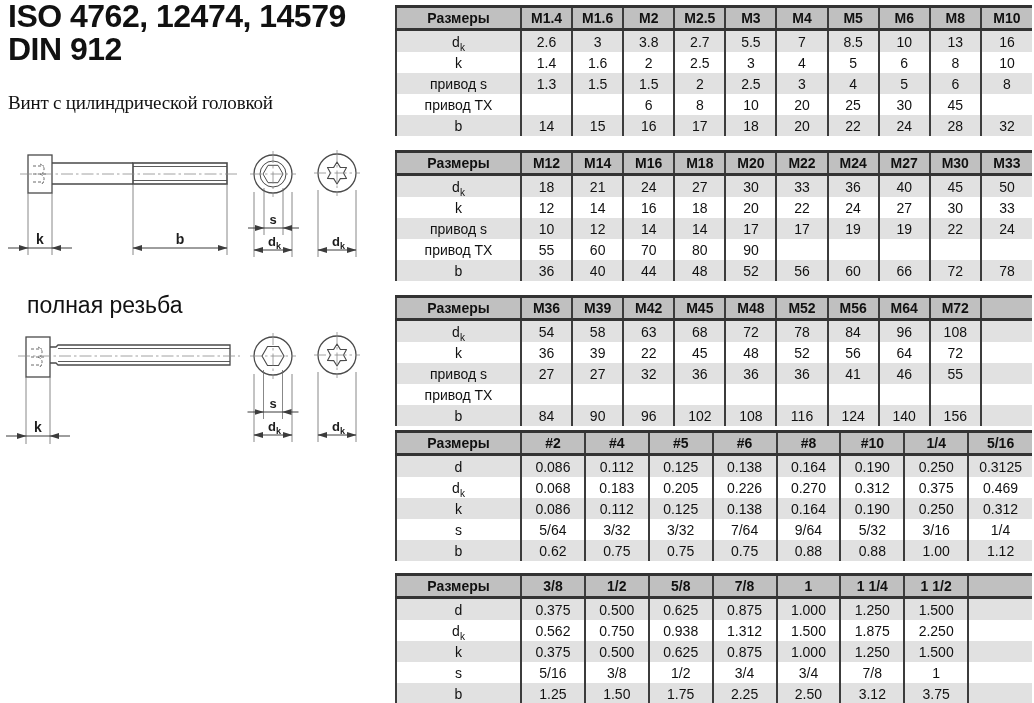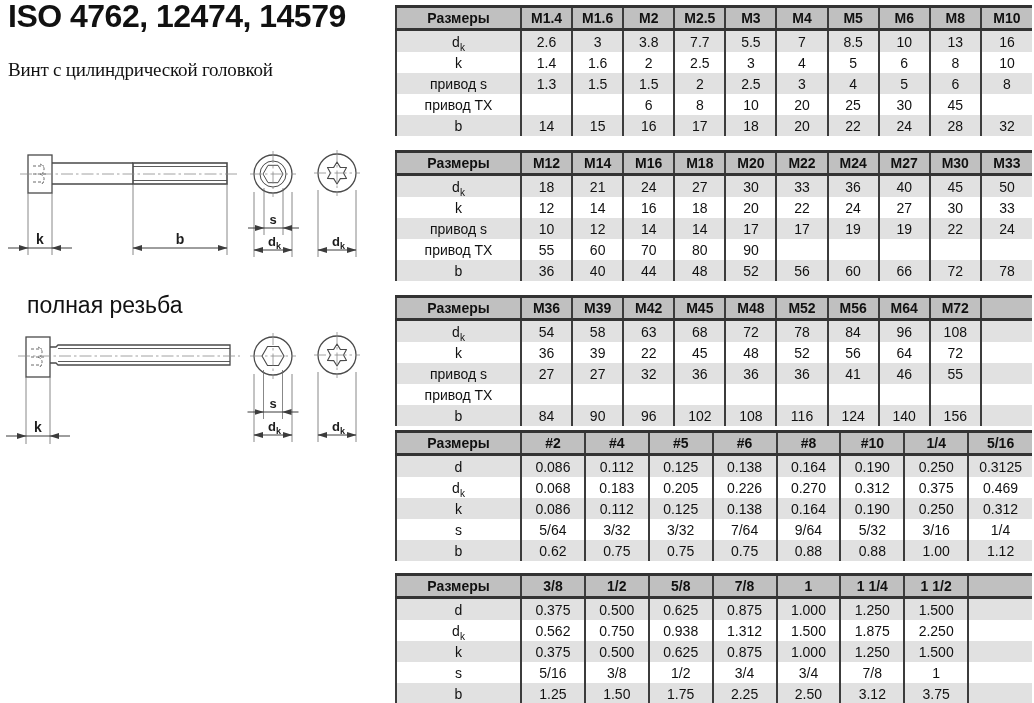--- a/index.html
+++ b/index.html
@@ -37,20 +37,21 @@
   }
   table.dim-table tbody tr:nth-child(odd) td{background:#e1e1e1;}
   table.dim-table tbody tr:nth-child(even) td{background:#ffffff;}
   table.dim-table sub{font-size:10px;line-height:0;}
 </style>
 </head>
 <body>
 
 <div class="title-block">
   <div class="title-line">ISO 4762, 12474, 14579</div>
+  <div class="title-line">DIN 912</div>
   <div class="subtitle">Винт с цилиндрической головкой</div>
 </div>
 
 <svg id="drawing1" class="drawing" width="390" height="125" viewBox="0 0 390 125">
   <defs>
     <marker id="ar1" markerWidth="10" markerHeight="8" refX="9" refY="3" orient="auto-start-reverse">
       <path d="M0,0 L9.5,3 L0,6 z" fill="#3c3c3c"></path>
     </marker>
   </defs>
   <g stroke="#4a4a4a" fill="none" stroke-width="1.3">
@@ -183,21 +184,21 @@
         <th>M8</th>
         <th>M10</th>
       </tr>
     </thead>
     <tbody>
       <tr>
         <td>d<sub>k</sub></td>
         <td>2.6</td>
         <td>3</td>
         <td>3.8</td>
-        <td>7.7</td>
+        <td>2.7</td>
         <td>5.5</td>
         <td>7</td>
         <td>8.5</td>
         <td>10</td>
         <td>13</td>
         <td>16</td>
       </tr>
       <tr>
         <td>k</td>
         <td>1.4</td>

